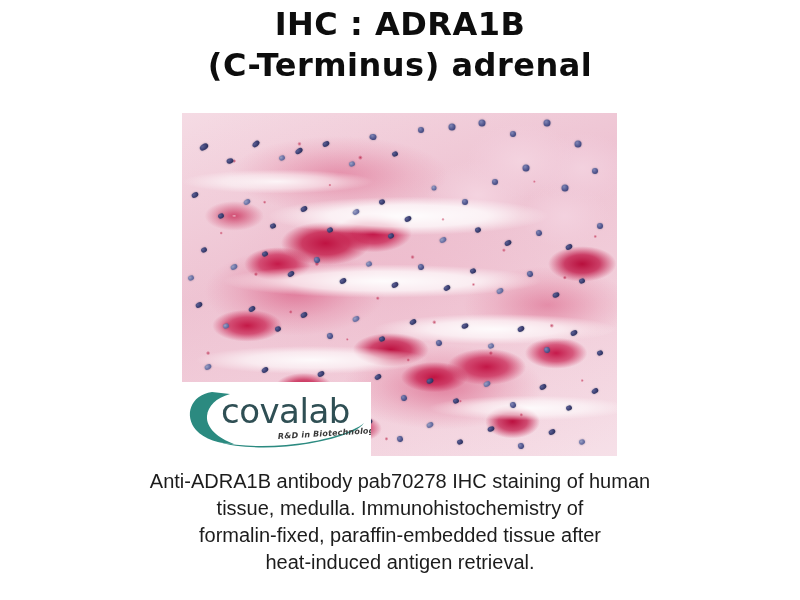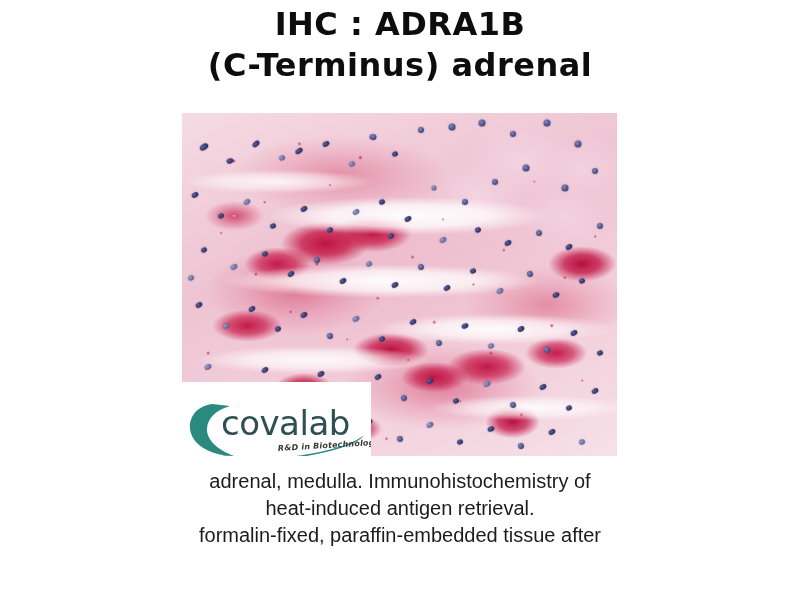--- a/index.html
+++ b/index.html
@@ -162,21 +162,21 @@
     left: 0;
     top: 269px;
     width: 189px;
     height: 74px;
     background: #ffffff;
     overflow: hidden;
   }
   .logo-inner {
     position: absolute;
     left: 0;
-    top: 12px;
+    top: 0;
     width: 189px;
     height: 74px;
     text-align: right;
   }
   .logo-svg { display: block; }
   .logo-word {
     position: absolute;
     left: 39px;
     top: 12px;
     font-family: "DejaVu Sans", sans-serif;
@@ -337,18 +337,19 @@
           <path d="M36 60 C 70 70, 130 66, 170 50 C 176 47, 180 44, 182 41
                    C 172 50, 140 60, 104 63 C 80 65, 56 64, 36 60 Z" fill="#2b8a80"></path>
         </svg>
         <div class="logo-word">covalab</div>
         <div class="logo-tag">R&amp;D in Biotechnology</div>
       </div>
     </div>
   </div>
 
   <div class="caption">
-    <p>adrenal, medulla. Immunohistochemistry of</p>
+    <p>Anti-ADRA1B antibody pab70278 IHC staining of human</p>
+    <p>tissue, medulla. Immunohistochemistry of</p>
+    <p>formalin-fixed, paraffin-embedded tissue after</p>
     <p>heat-induced antigen retrieval.</p>
-    <p>formalin-fixed, paraffin-embedded tissue after</p>
   </div>
 
 </div>
 
 </body></html>

